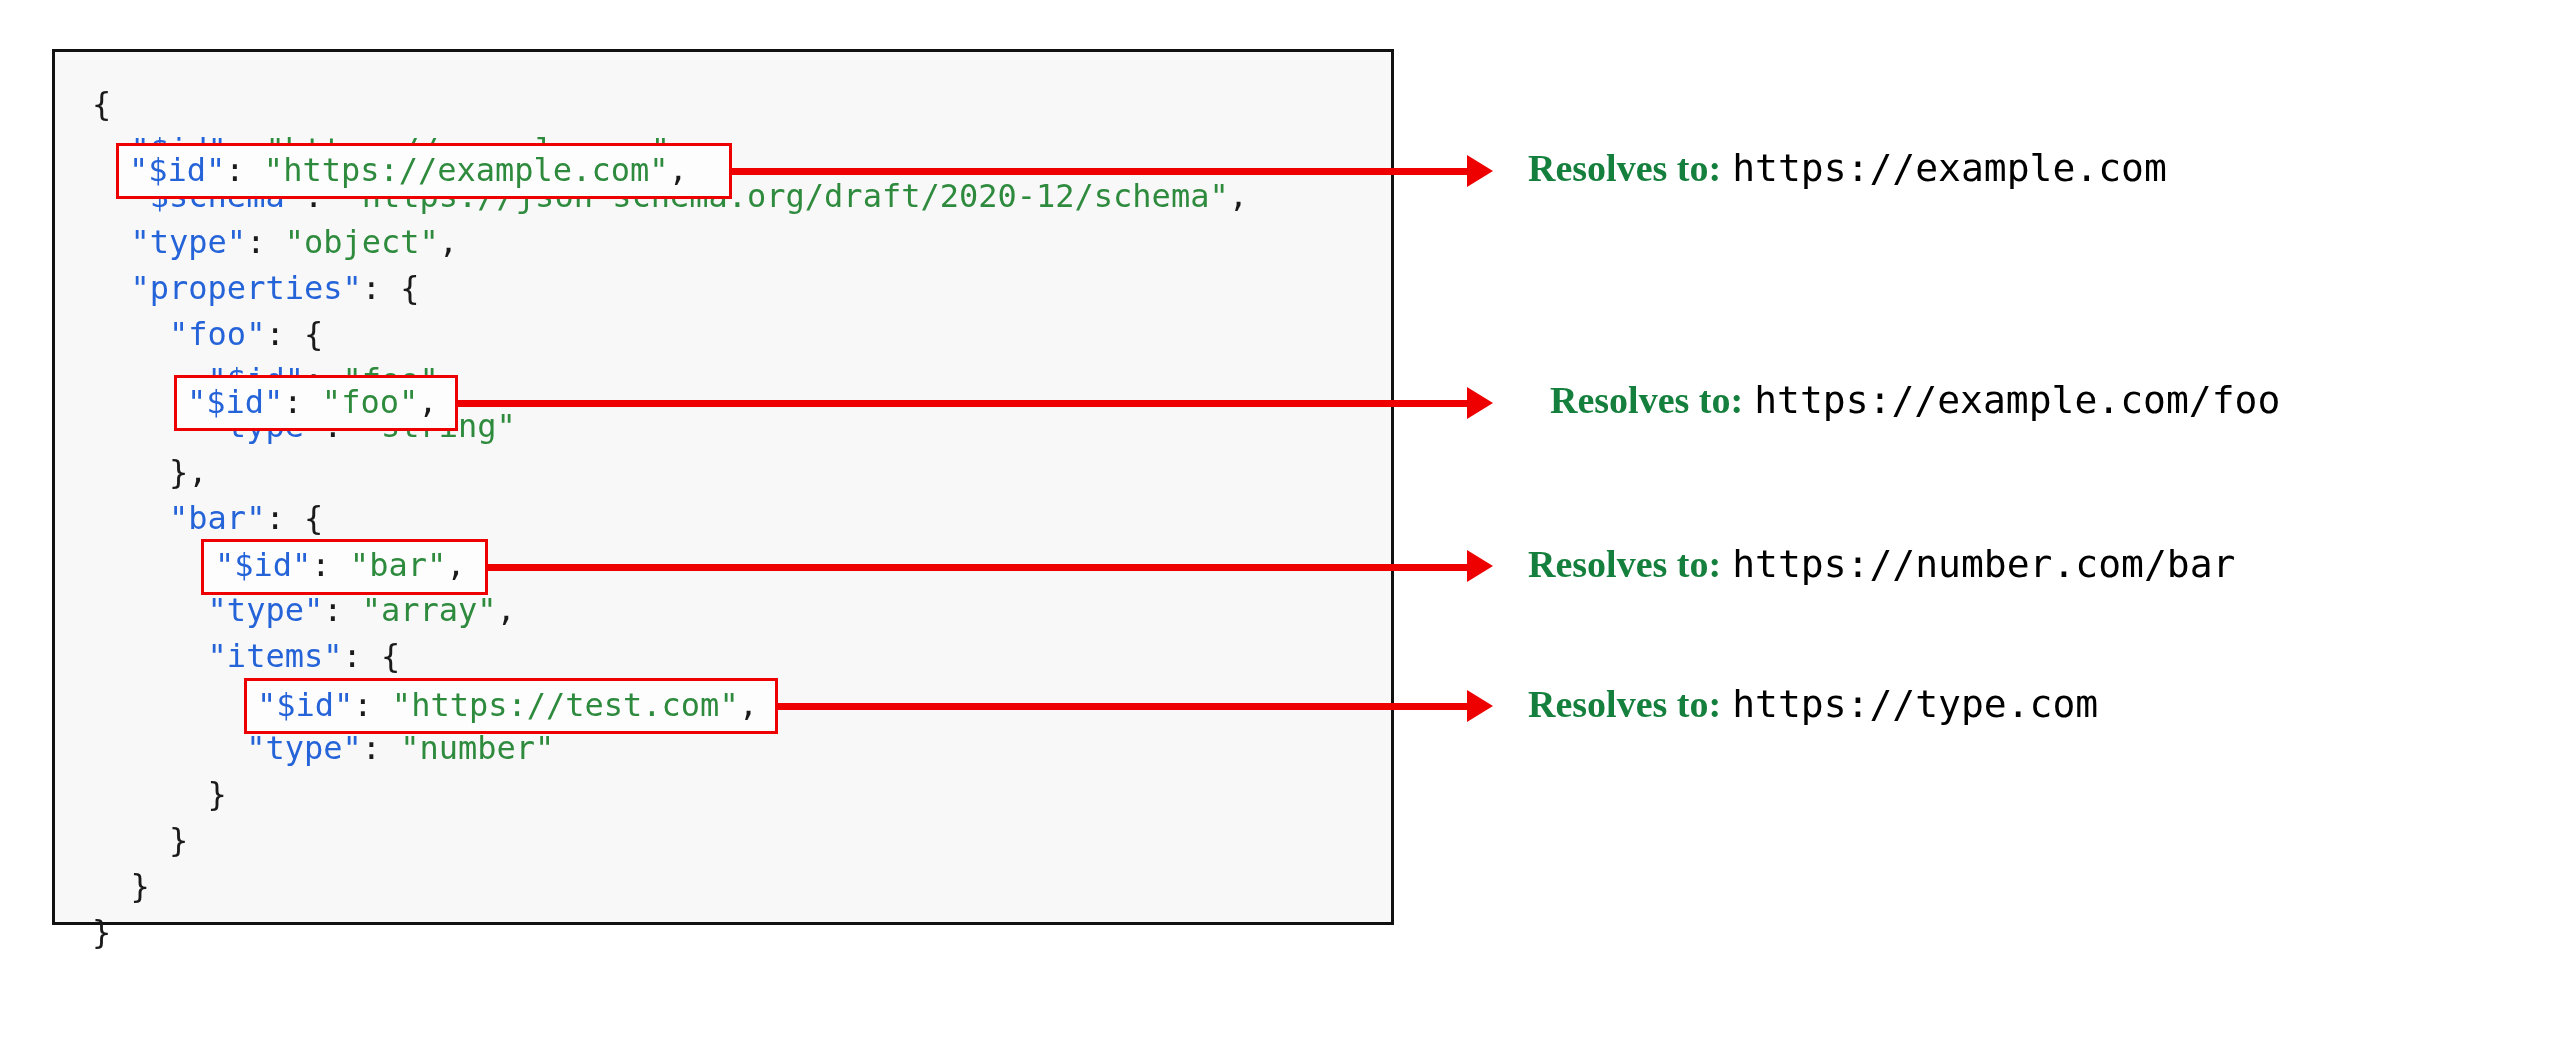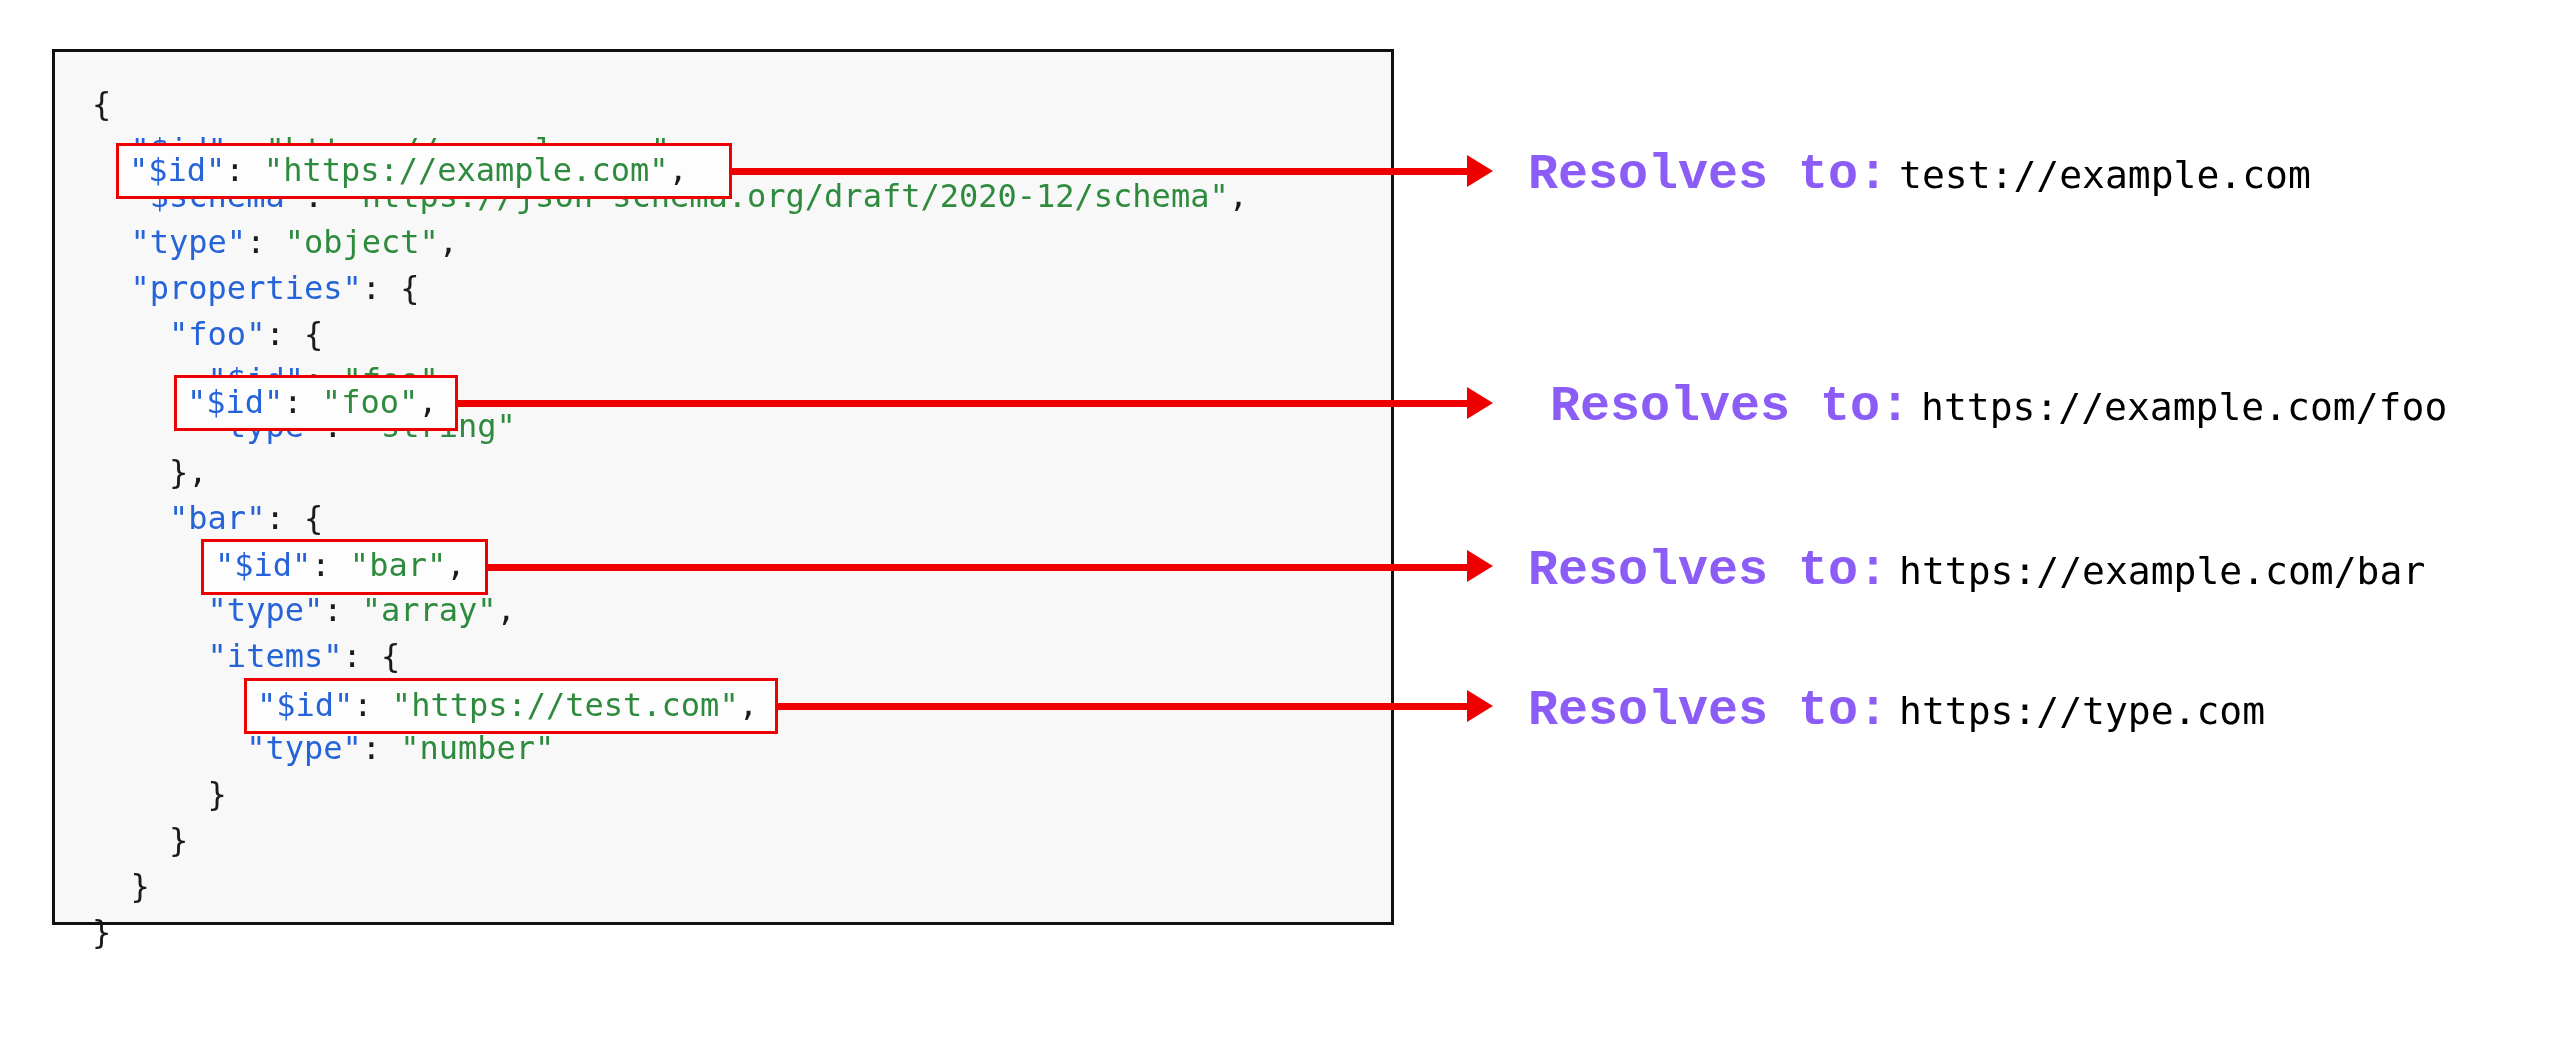--- a/index.html
+++ b/index.html
@@ -80,24 +80,24 @@
   }
 
   
   .resolve-row {
     position: absolute;
     left: 1528px;
     white-space: nowrap;
     z-index: 6;
   }
   .resolve-label {
-    font-family: Liberation Mono, monospace;
+    font-family: Liberation Serif, serif;
     font-weight: bold;
-    font-size: 50px;
-    color: #8b5cf6;
+    font-size: 38px;
+    color: #15803d;
     vertical-align: baseline;
   }
   .resolve-url {
     font-family: "DejaVu Sans Mono", "Liberation Mono", monospace;
     font-weight: normal;
     font-size: 38px;
     color: #000000;
     vertical-align: baseline;
     margin-left: 11px;
   }
@@ -119,18 +119,18 @@
     <div class="arrow" style="left: 458px; top: 400px; width: 1010px;"></div>
     <div class="arrow-head" style="left: 1467px; top: 387px;"></div>
     <div class="hl-box" style="left: 201px; top: 539px; width: 287px; height: 56px;"></div>
     <div class="hl-text" style="left: 215px; top: 542px;"><span class="k">"$id"</span><span class="p">: </span><span class="s">"bar"</span><span class="p">,</span></div>
     <div class="arrow" style="left: 488px; top: 564px; width: 979px;"></div>
     <div class="arrow-head" style="left: 1467px; top: 550px;"></div>
     <div class="hl-box" style="left: 244px; top: 678px; width: 534px; height: 56px;"></div>
     <div class="hl-text" style="left: 257px; top: 682px;"><span class="k">"$id"</span><span class="p">: </span><span class="s">"https://test.com"</span><span class="p">,</span></div>
     <div class="arrow" style="left: 778px; top: 703px; width: 689px;"></div>
     <div class="arrow-head" style="left: 1467px; top: 690px;"></div>
-    <div class="resolve-row" style="top: 146px;"><span class="resolve-label">Resolves to:</span><span class="resolve-url">test://example.com</span></div>
+    <div class="resolve-row" style="top: 146px;"><span class="resolve-label">Resolves to:</span><span class="resolve-url">https://example.com</span></div>
     <div class="resolve-row" style="top: 378px; margin-left: 22px;"><span class="resolve-label">Resolves to:</span><span class="resolve-url">https://example.com/foo</span></div>
-    <div class="resolve-row" style="top: 542px;"><span class="resolve-label">Resolves to:</span><span class="resolve-url">https://example.com/bar</span></div>
+    <div class="resolve-row" style="top: 542px;"><span class="resolve-label">Resolves to:</span><span class="resolve-url">https://number.com/bar</span></div>
     <div class="resolve-row" style="top: 682px;"><span class="resolve-label">Resolves to:</span><span class="resolve-url">https://type.com</span></div>
   </div>
 
 
 </body></html>

